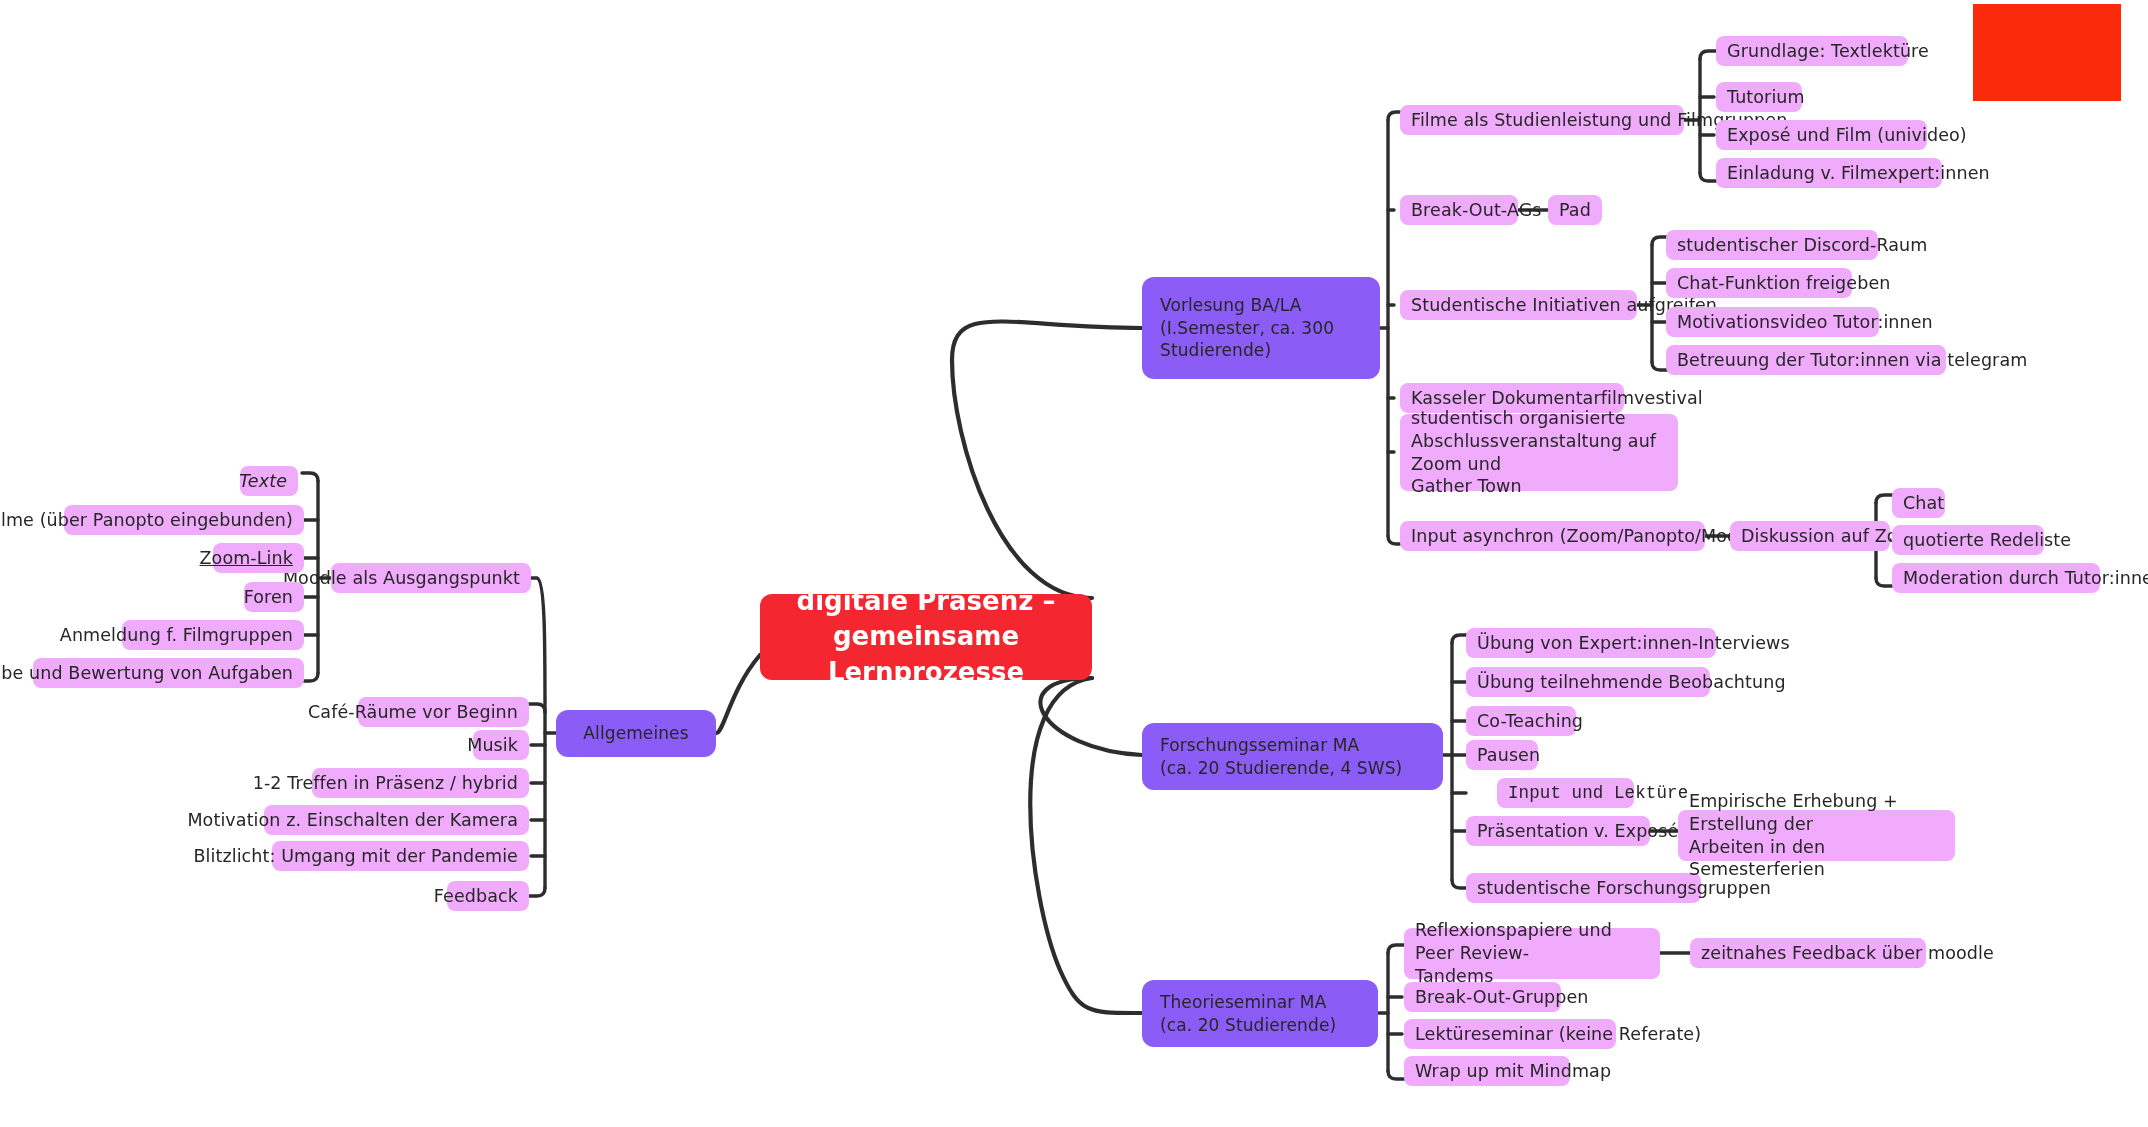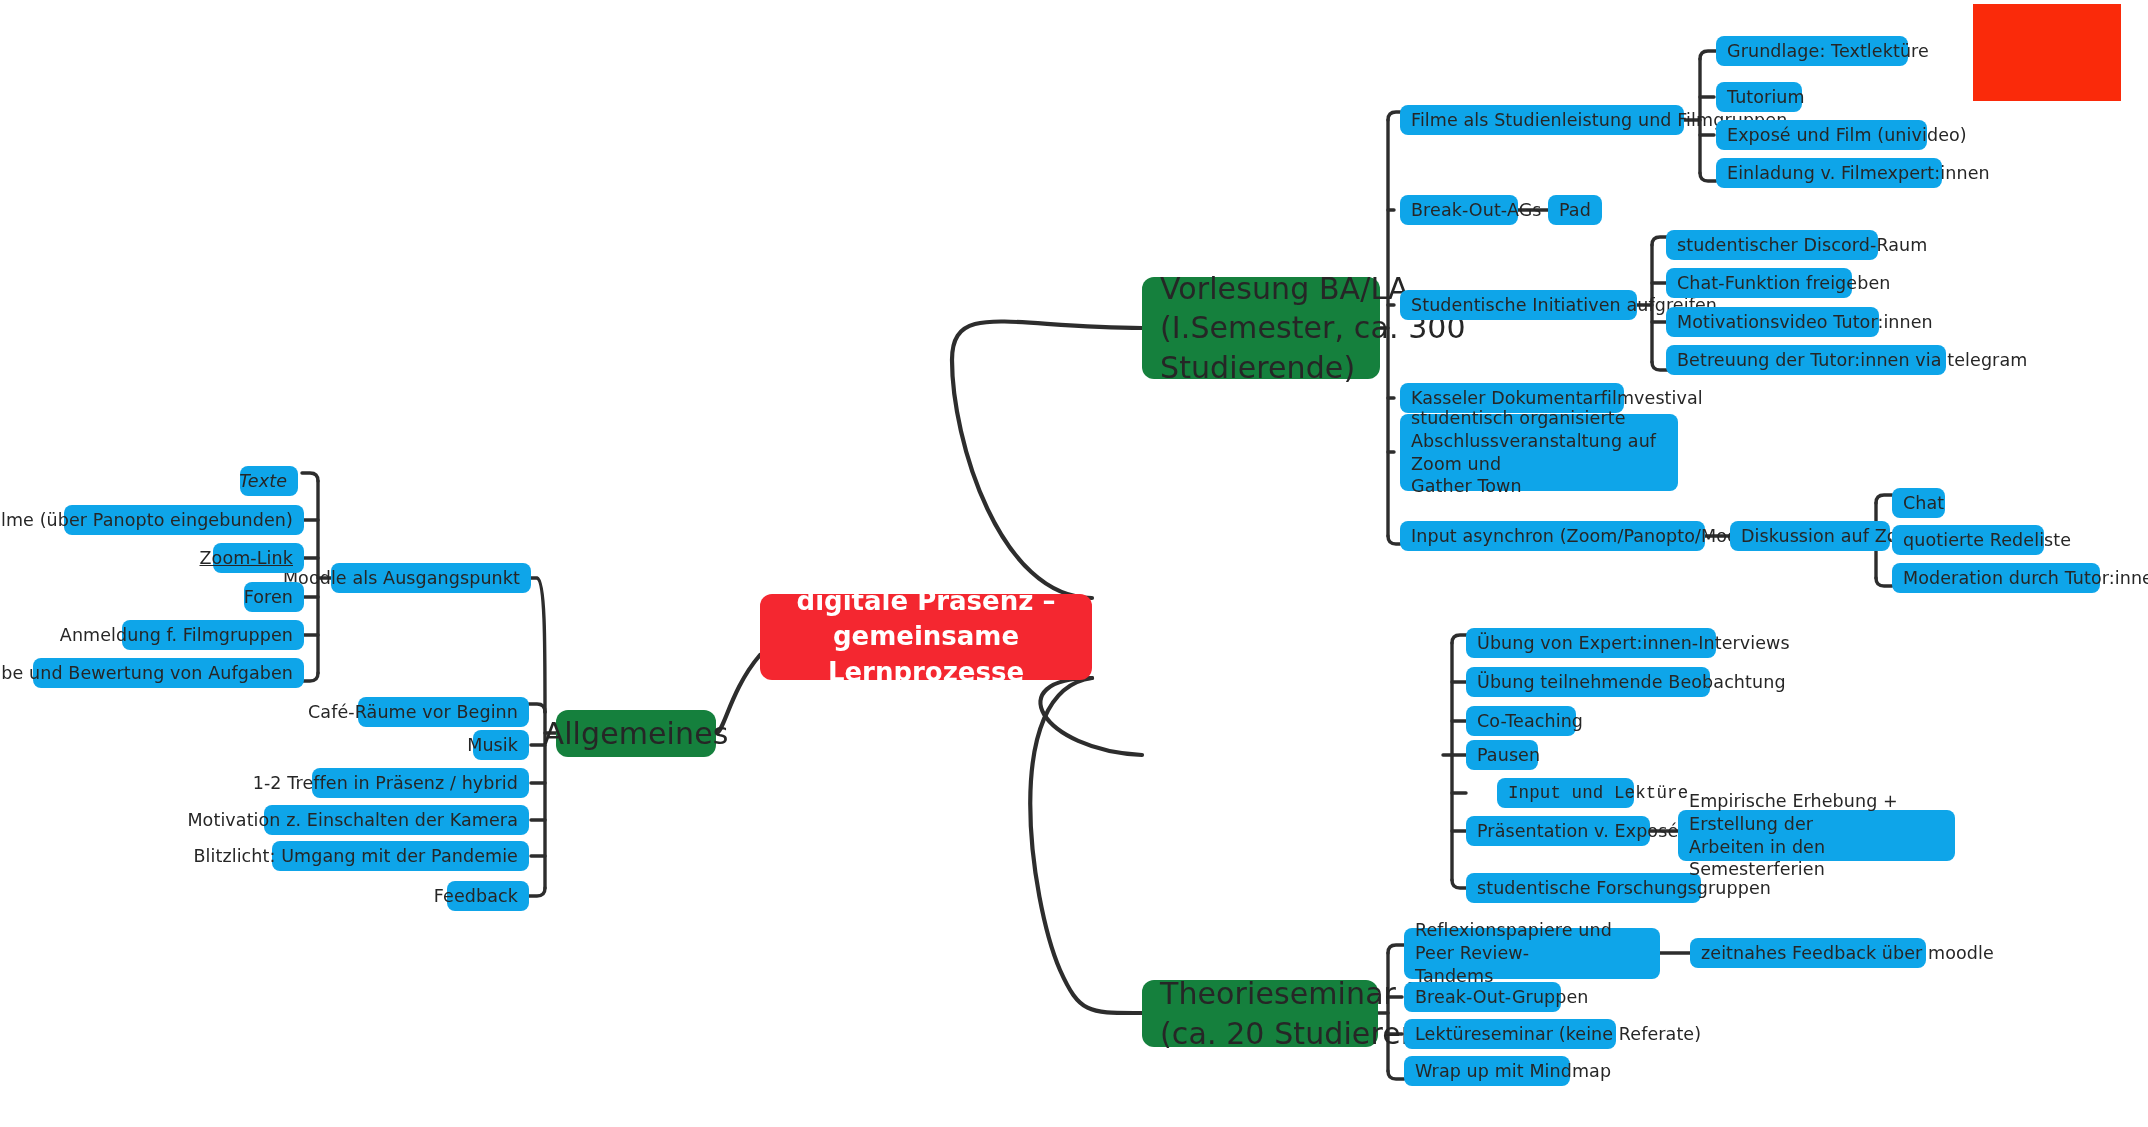--- a/index.html
+++ b/index.html
@@ -22,39 +22,39 @@
     position: absolute;
     left: 0;
     top: 0;
     width: 2148px;
     height: 1127px;
     pointer-events: none;
   }
   .node {
     position: absolute;
     box-sizing: border-box;
-    background: #0ea5e9;
+    background: #f0abfc;
     border-radius: 8px;
     color: #262626;
     font-size: 17.5px;
     line-height: 1.30;
     letter-spacing: 0.1px;
     padding: 5px 11px;
     white-space: pre;
     display: flex;
     align-items: center;
   }
   .node.right { justify-content: flex-start; }
   .node.left  { justify-content: flex-end; text-align: right; }
 
   
   .node.branch {
-    background: #15803d;
+    background: #8b5cf6;
     border-radius: 12px;
-    font-size: 30px;
+    font-size: 17px;
     line-height: 1.32;
     padding: 12px 18px;
     color: #262626;
   }
   
   #root {
     position: absolute;
     box-sizing: border-box;
     background: #f42730;
     border-radius: 12px;
@@ -174,20 +174,22 @@
   <div id="red-rect" style="left:1973px; top:4px; width:148px; height:97px;"></div>
 
   <div id="root" style="left:760px; top:594px; width:332px; height:86px;">digitale Präsenz –
 gemeinsame
 Lernprozesse</div>
 
   <div class="node branch right" style="left:1142px; top:277px; width:238px; height:102px;">Vorlesung BA/LA
 (I.Semester, ca. 300
 Studierende)</div>
 
+  <div class="node branch right" style="left:1142px; top:723px; width:301px; height:67px;">Forschungsseminar MA
+(ca. 20 Studierende, 4 SWS)</div>
 
   <div class="node branch right" style="left:1142px; top:980px; width:236px; height:67px;">Theorieseminar MA
 (ca. 20 Studierende)</div>
 
   <div class="node branch right" style="left:556px; top:710px; width:160px; height:47px; justify-content:center;">Allgemeines</div>
 
   <div class="node right" style="left:1400px; top:105px; width:284px; height:30px;">Filme als Studienleistung und Filmgruppen</div>
 
   <div class="node right" style="left:1400px; top:195px; width:118px; height:30px;">Break-Out-AGs</div>
 

